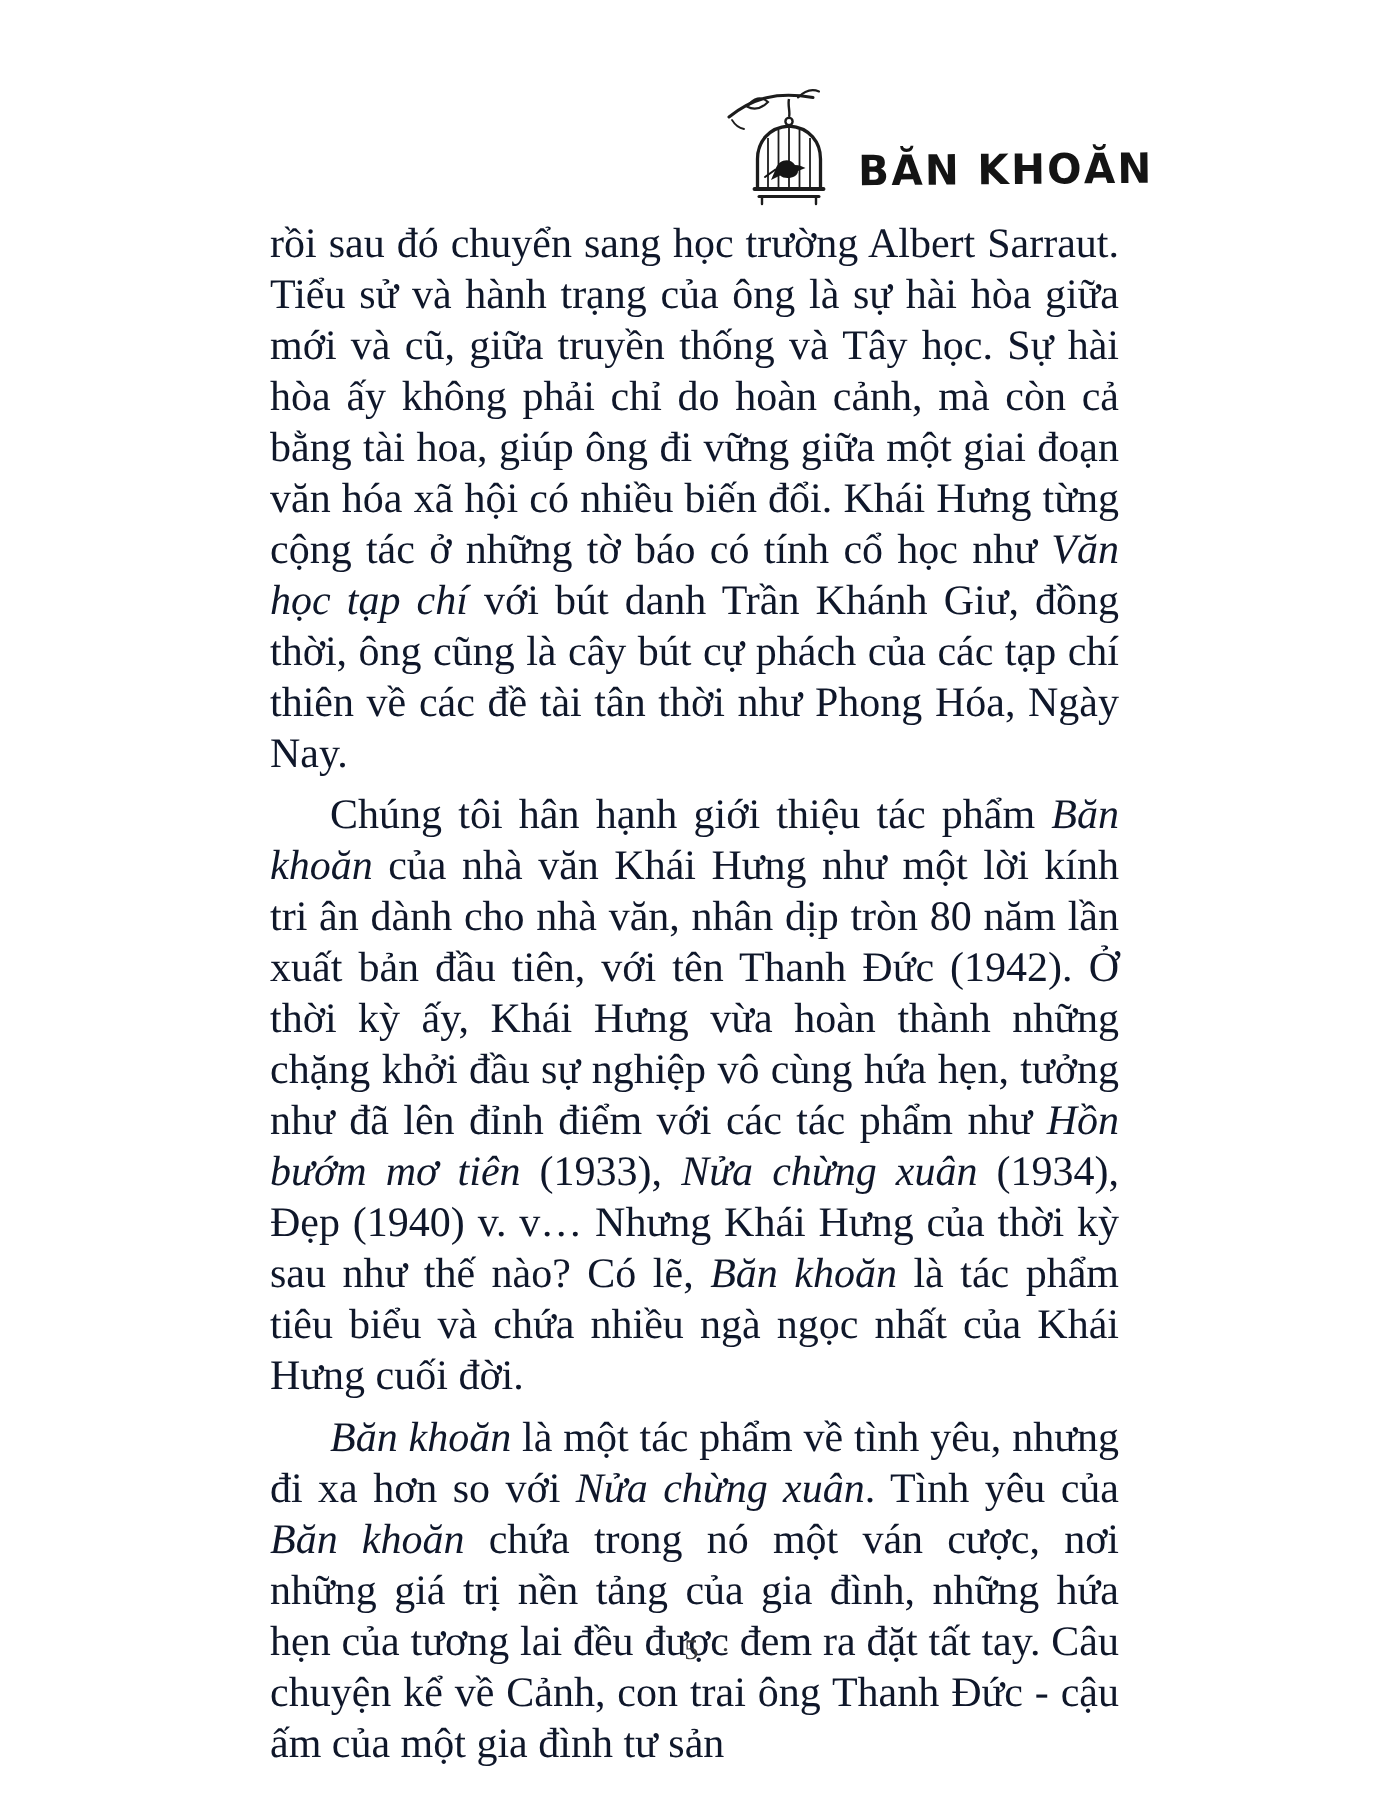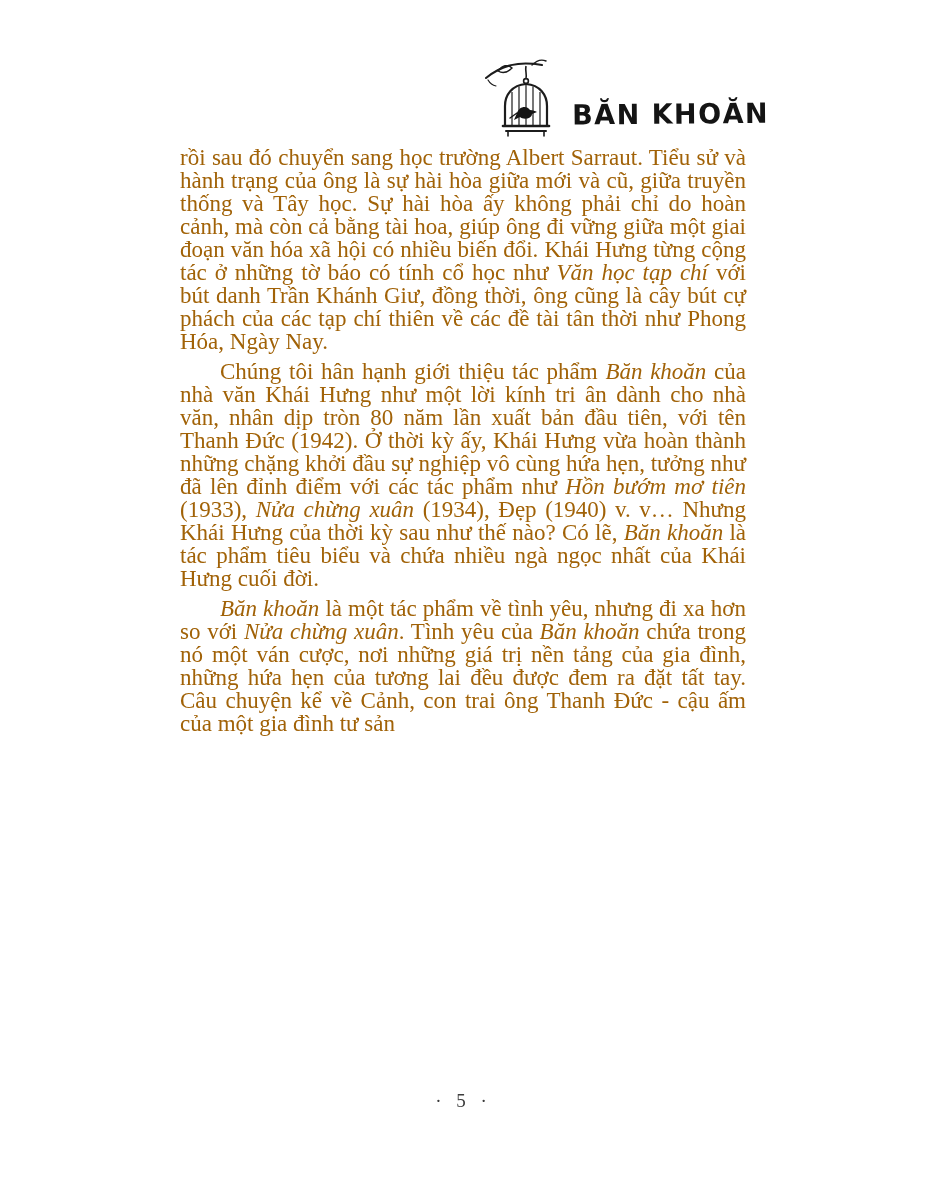--- a/index.html
+++ b/index.html
@@ -34,24 +34,24 @@
   }
 
   
   .text-block {
     position: absolute;
     left: 180px;
     top: 146px;
     width: 566px;
   }
   .para {
-    font-size: 23px;
-    line-height: 23px;
+    font-size: 28px;
+    line-height: 34px;
     text-align: justify;
-    color: #a16207;
+    color: #0f172a;
   }
   .para + .para { margin-top: 7px; }
   .para.indent { text-indent: 40px; }
   .para em { font-style: italic; }
 
   
   .footer {
     position: absolute;
     top: 1090px;
     left: 0;

